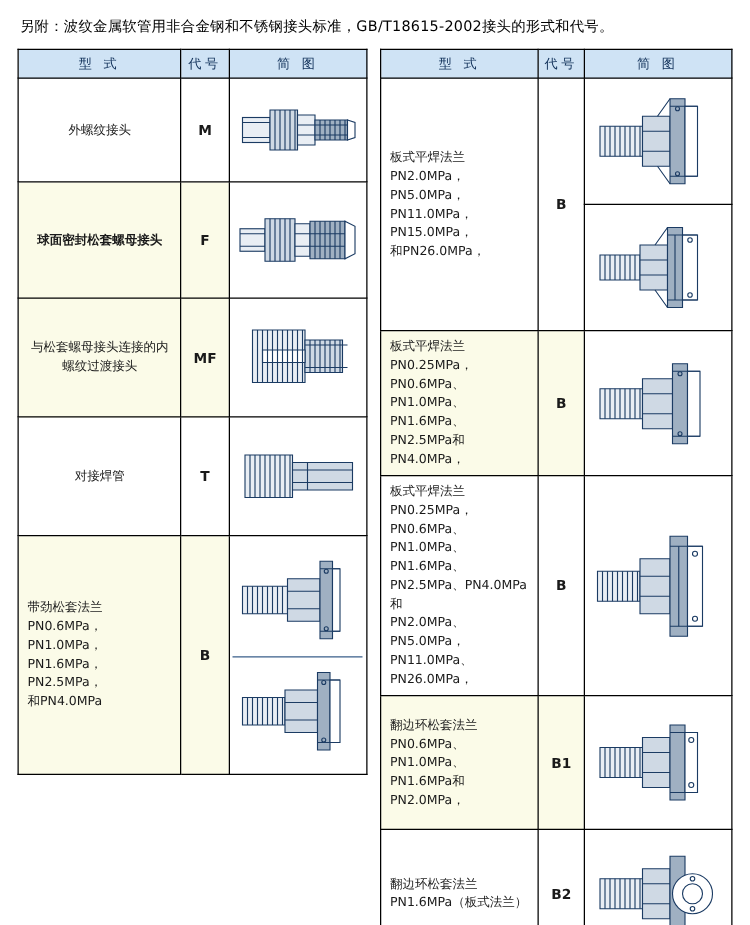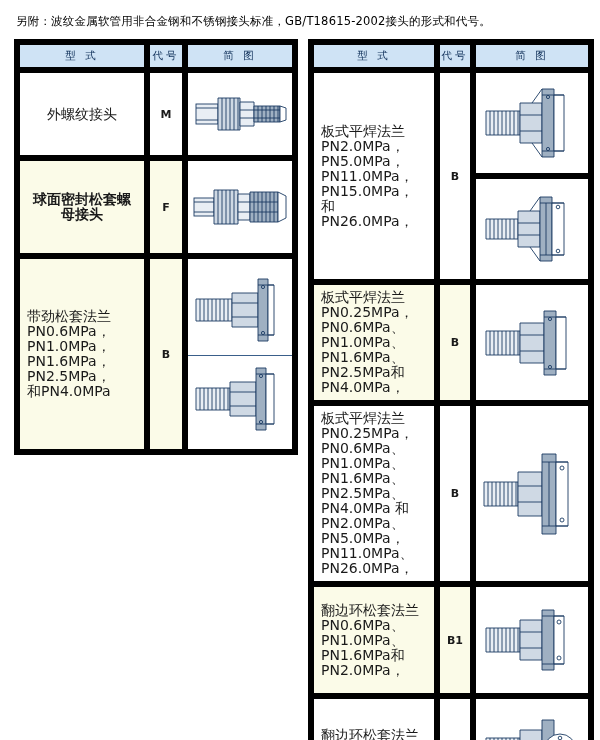--- a/index.html
+++ b/index.html
@@ -34,42 +34,42 @@
     gap: 10px;
     align-items: flex-start;
   }
   table {
     border-collapse: collapse;
     table-layout: fixed;
   }
   table.left { width: 280px; }
   table.right { width: 282px; }
   th, td {
-    border: 6px solid #000000;
+    border: 1px solid #000000;
     vertical-align: middle;
     padding: 0;
   }
   thead th {
     background: #cfe3f5;
     font-size: 10.5px;
     font-weight: normal;
     height: 22px;
     color: #11315a;
     letter-spacing: 3px;
     text-align: center;
   }
   .col-type { width: 130px; }
   .col-code { width: 38px; }
   .col-fig  { width: 110px; }
   .col-type-r { width: 126px; }
   .col-code-r { width: 36px; }
   .col-fig-r  { width: 118px; }
 
   td.type {
-    font-size: 14px;
+    font-size: 10px;
     line-height: 15px;
     padding: 5px 7px;
     text-align: left;
   }
   td.type.center {
     text-align: center;
   }
   td.code {
     text-align: center;
     font-size: 11px;
@@ -152,21 +152,56 @@
                   <path d="M6 28 L26 28 M6 38 L26 38"></path>
                   <path d="M50 28 L96 28 M50 38 L96 38"></path>
                   <path class="mfill-w" d="M90 18 L98 22 L98 44 L90 48 Z"></path>
                 </g>
               </svg>
             </span>
           </td>
         </tr>
 
 
-
+        <tr class="tint">
+          <td class="type center" style="height:84px">与松套螺母接头连接的内螺纹过渡接头</td>
+          <td class="code">MF</td>
+          <td class="fig">
+            <span>
+              <svg width="104" height="72" viewBox="0 0 104 72">
+                <g class="mline" stroke-width="0.9">
+                  <path class="mfill-l" d="M16 14 L58 14 L58 56 L16 56 Z"></path>
+                  <path class="mfill-m" d="M58 22 L88 22 L88 48 L58 48 Z"></path>
+                  <path class="mfill-w" d="M24 30 L58 30 L58 40 L24 40 Z"></path>
+                  <path d="M20 14 L20 56 M24 14 L24 56 M28 14 L28 56 M32 14 L32 56 M36 14 L36 56 M40 14 L40 56 M44 14 L44 56 M48 14 L48 56 M52 14 L52 56 M56 14 L56 56"></path>
+                  <path d="M62 22 L62 48 M66 22 L66 48 M70 22 L70 48 M74 22 L74 48 M78 22 L78 48 M82 22 L82 48 M86 22 L86 48"></path>
+                  <path d="M58 26 L92 26 M58 44 L92 44"></path>
+                </g>
+              </svg>
+            </span>
+          </td>
+        </tr>
+
+        <tr>
+          <td class="type center" style="height:84px">对接焊管</td>
+          <td class="code">T</td>
+          <td class="fig">
+            <span>
+              <svg width="104" height="70" viewBox="0 0 104 70">
+                <g class="mline" stroke-width="0.9">
+                  <path class="mfill-l" d="M10 18 L48 18 L48 52 L10 52 Z"></path>
+                  <path class="mfill-m" d="M48 24 L96 24 L96 46 L48 46 Z"></path>
+                  <path d="M14 18 L14 52 M18 18 L18 52 M22 18 L22 52 M26 18 L26 52 M30 18 L30 52 M34 18 L34 52 M38 18 L38 52 M42 18 L42 52 M46 18 L46 52"></path>
+                  <path d="M48 30 L96 30 M48 40 L96 40"></path>
+                  <path d="M60 24 L60 46"></path>
+                </g>
+              </svg>
+            </span>
+          </td>
+        </tr>
 
         <tr class="tint">
           <td class="type" style="height:180px; white-space:pre-line">带劲松套法兰
 PN0.6MPa，PN1.0MPa，
 PN1.6MPa，PN2.5MPa，
 和PN4.0MPa</td>
           <td class="code">B</td>
           <td class="fig" style="padding:0">
             <span>
               <svg width="104" height="90" viewBox="0 0 104 90">

